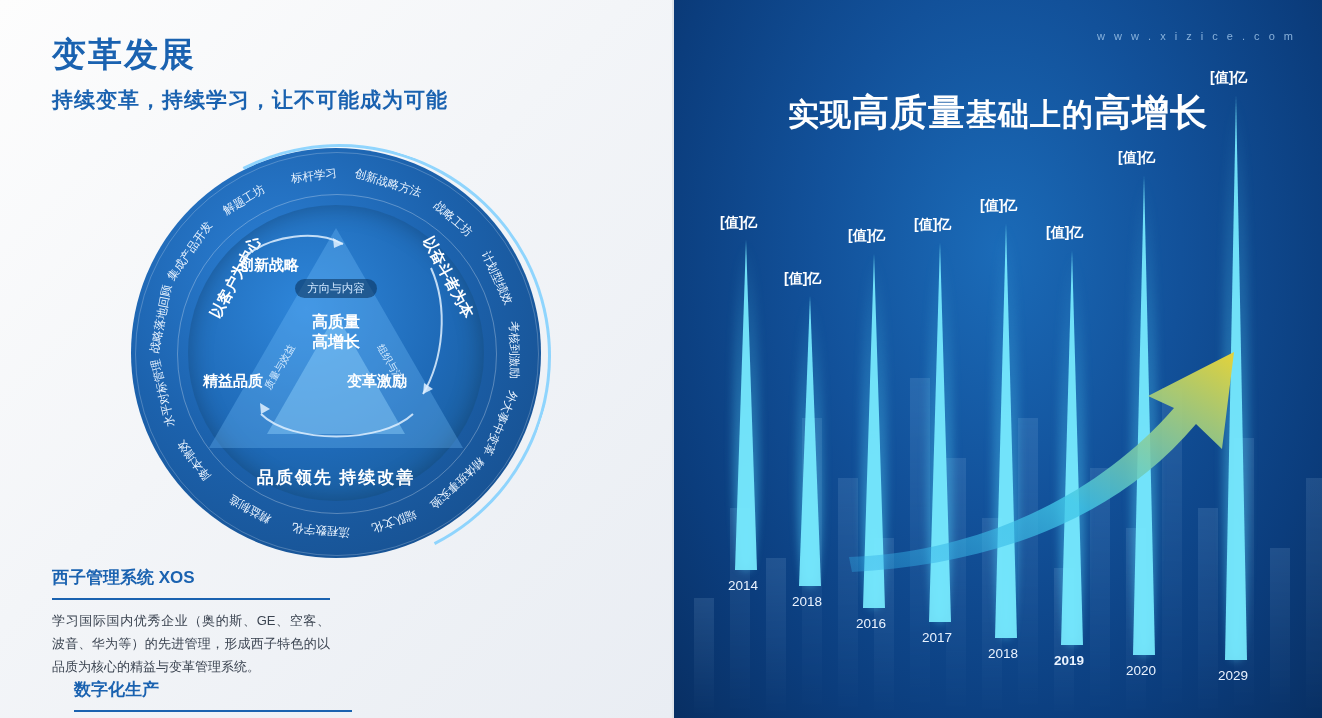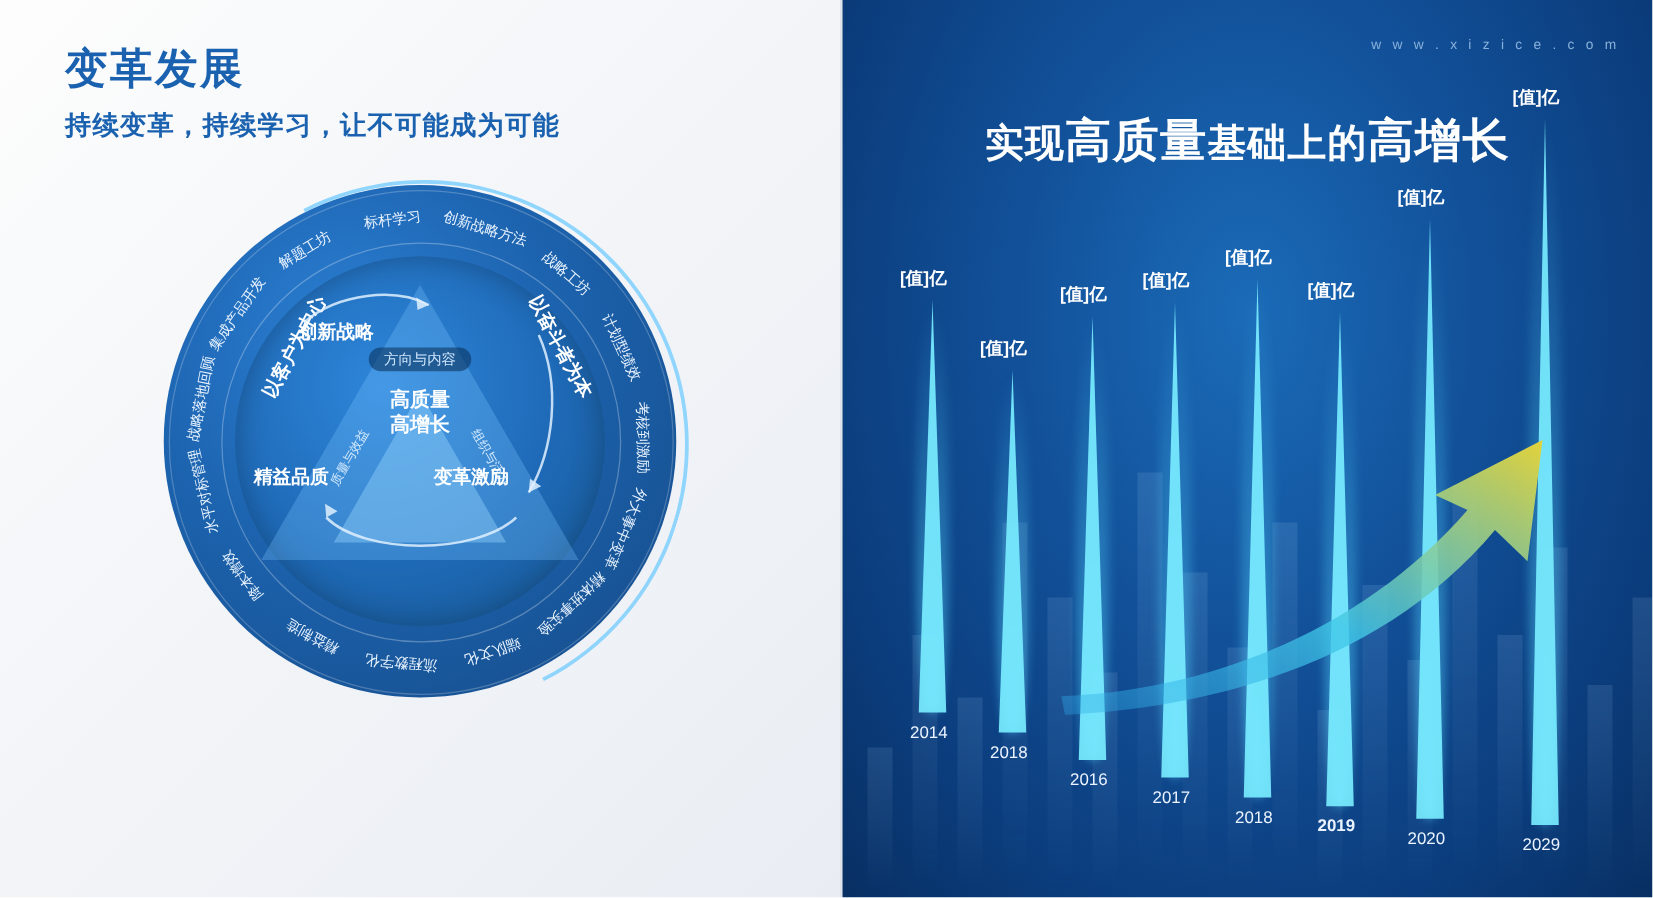--- a/index.html
+++ b/index.html
@@ -129,22 +129,35 @@
 
       <svg class="curve-arrow" width="410" height="410">
         <path d="M112 110 C140 86, 186 82, 212 96" stroke="#dff0ff" stroke-width="2" fill="none" opacity=".85"></path>
         <path d="M212 96 l-10 -6 l1 10 z" fill="#dff0ff" opacity=".85"></path>
         <path d="M300 120 C318 160, 312 212, 292 246" stroke="#dff0ff" stroke-width="2" fill="none" opacity=".85"></path>
         <path d="M292 246 l10 -5 l-9 -6 z" fill="#dff0ff" opacity=".85"></path>
         <path d="M130 266 C160 296, 250 296, 282 266" stroke="#dff0ff" stroke-width="2" fill="none" opacity=".85"></path>
         <path d="M130 266 l-1 -11 l10 6 z" fill="#dff0ff" opacity=".85"></path>
       </svg>
 
+      <div class="bottom-slogan">品质领先 持续改善</div>
     </div>
 
+    <div class="foot">
+      <div class="foot-col">
+        <div class="foot-h">西子管理系统 XOS</div>
+        <div class="foot-rule"></div>
+        <div class="foot-p">学习国际国内优秀企业（奥的斯、GE、空客、波音、华为等）的先进管理，形成西子特色的以品质为核心的精益与变革管理系统。</div>
+      </div>
+      <div class="foot-col">
+        <div class="foot-h">数字化生产</div>
+        <div class="foot-rule"></div>
+        
+      </div>
+    </div>
   </div>
 
   <div class="right">
     <div class="bg-bars" id="bg-bars">
         <i style="left: 20px; width: 20px; height: 120px;"></i>
         <i style="left: 56px; width: 20px; height: 210px;"></i>
         <i style="left: 92px; width: 20px; height: 160px;"></i>
         <i style="left: 128px; width: 20px; height: 300px;"></i>
         <i style="left: 164px; width: 20px; height: 240px;"></i>
         <i style="left: 200px; width: 20px; height: 180px;"></i>

